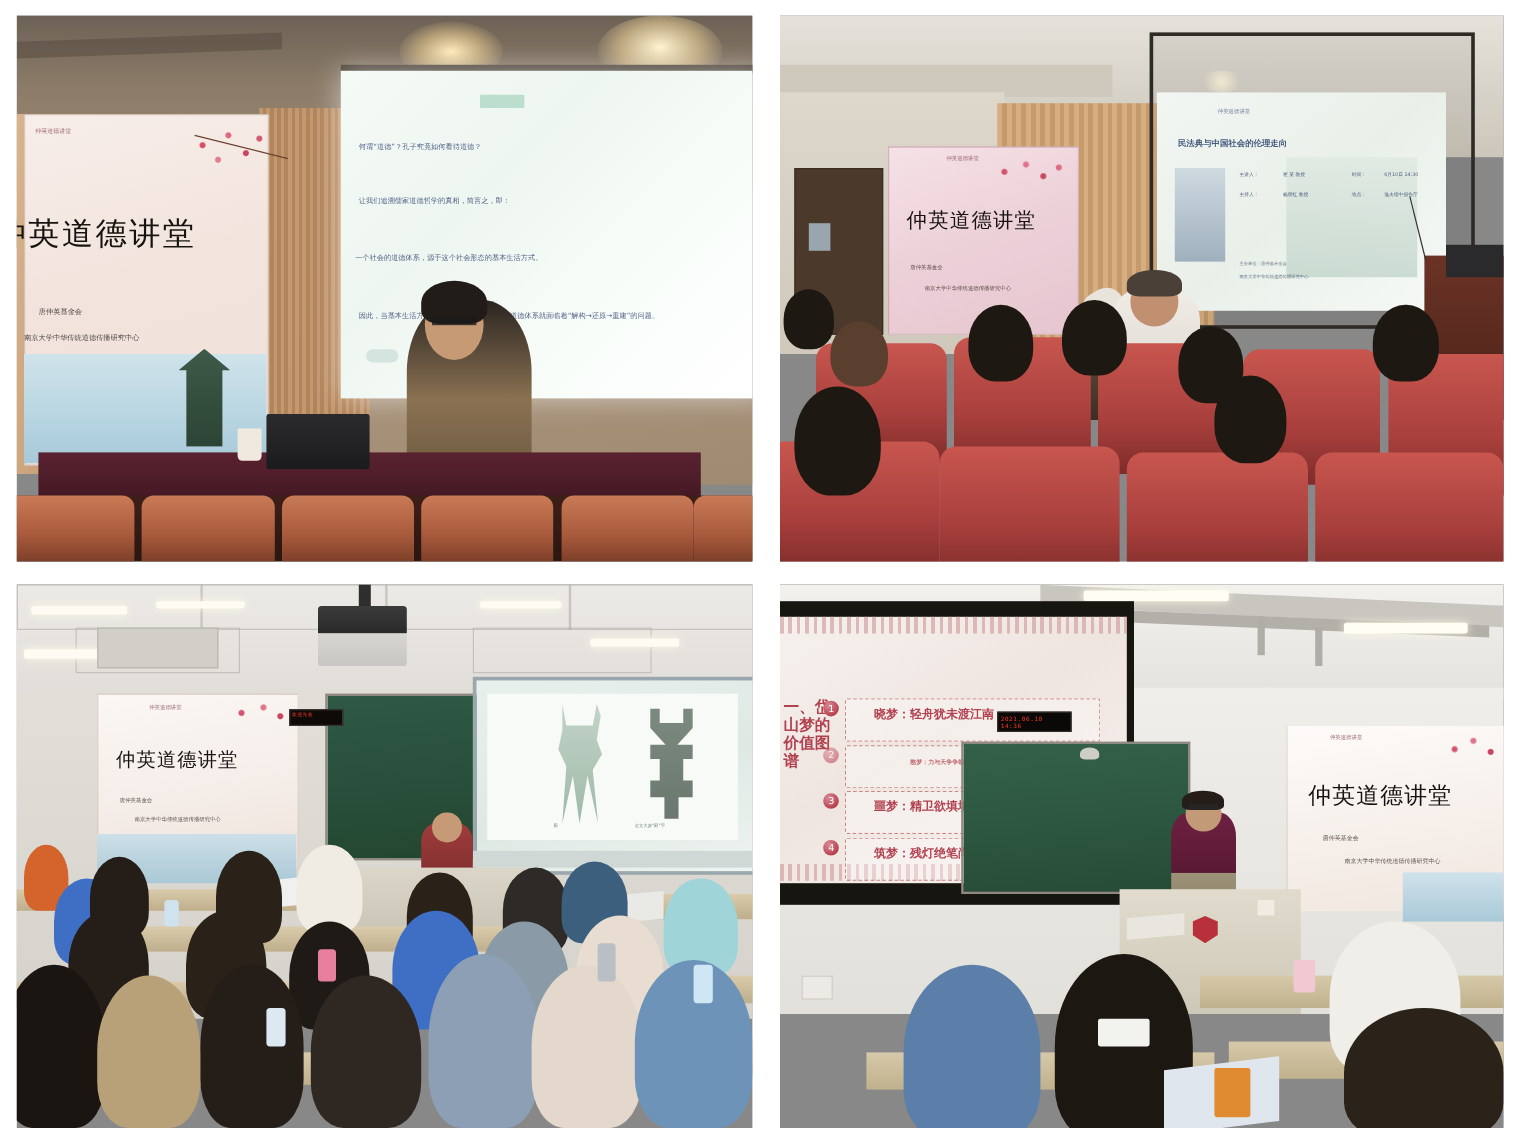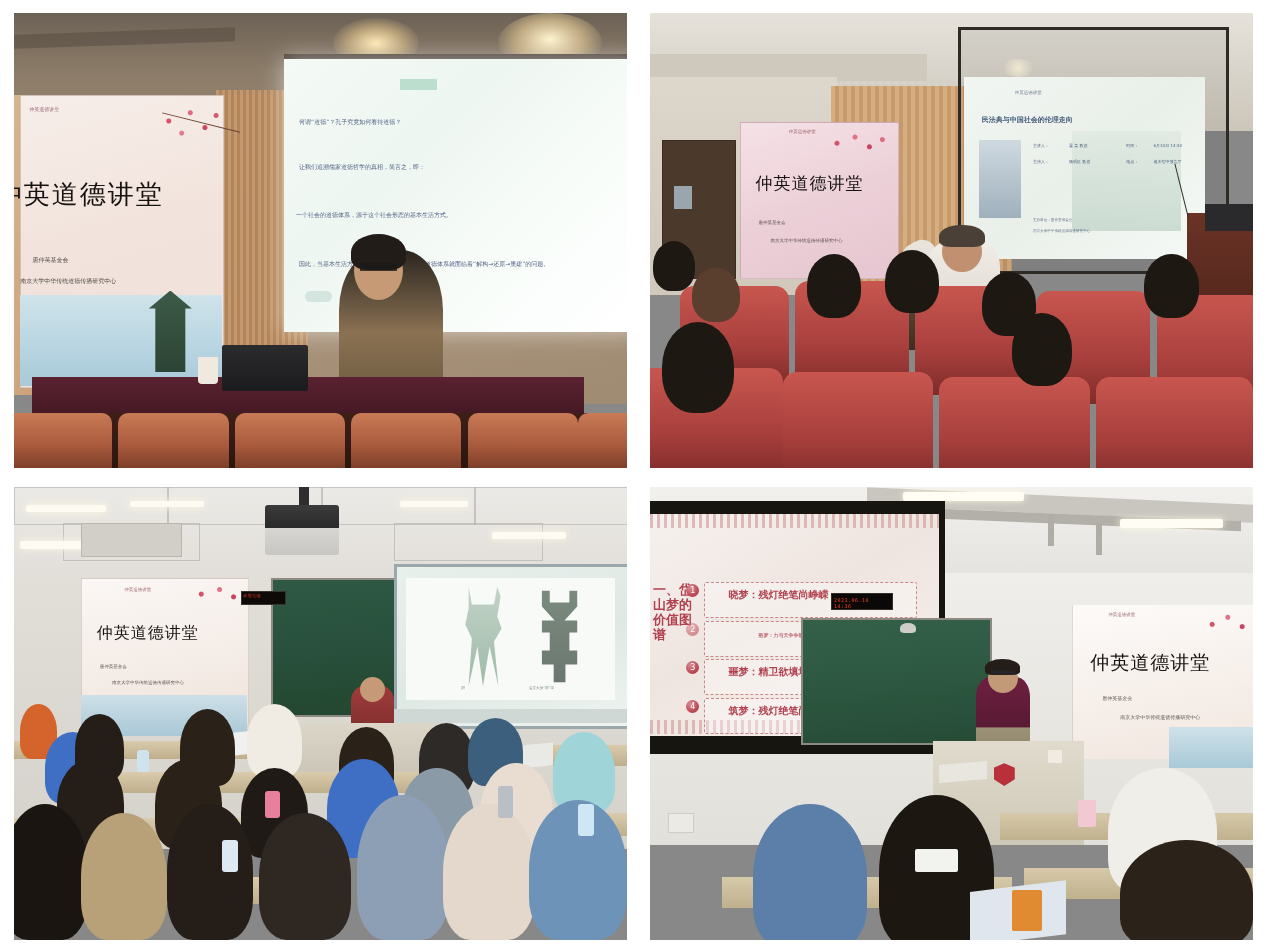--- a/index.html
+++ b/index.html
@@ -434,21 +434,21 @@
       <div class="rect wall"></div>
 
       <div class="rect screenFrame"></div>
       <div class="rect screen"></div>
       <div class="rect patternTop"></div>
       <div class="rect patternBot"></div>
       <div class="leftTxt" style="left:0.5%;top:21%;width:7%;">一、岱山梦的价值图谱</div>
 
       <div class="listRow" style="left:9%;top:21%;width:35%;height:7.5%;"></div>
       <div class="numBadge" style="left:6%;top:21.5%;width:13px;height:13px;">1</div>
-      <div class="rowTxt" style="left:13%;top:22.3%;font-size:10px;">晓梦：残灯绝笔尚峥嵘</div>
+      <div class="rowTxt" style="left:13%;top:22.3%;font-size:10px;">晓梦：轻舟犹未渡江南</div>
 
       <div class="listRow" style="left:9%;top:29.5%;width:35%;height:7.5%;"></div>
       <div class="numBadge" style="left:6%;top:30%;width:13px;height:13px;opacity:.55;">2</div>
       <div class="rowTxt" style="left:18%;top:32%;font-size:5px;opacity:.75;">憨梦：力与天争争朝迭</div>
 
       <div class="listRow" style="left:9%;top:38%;width:35%;height:7.5%;"></div>
       <div class="numBadge" style="left:6%;top:38.5%;width:13px;height:13px;">3</div>
       <div class="rowTxt" style="left:13%;top:39.3%;font-size:10px;">噩梦：精卫欲填填不得</div>
 
       <div class="listRow" style="left:9%;top:46.5%;width:35%;height:7.5%;"></div>

